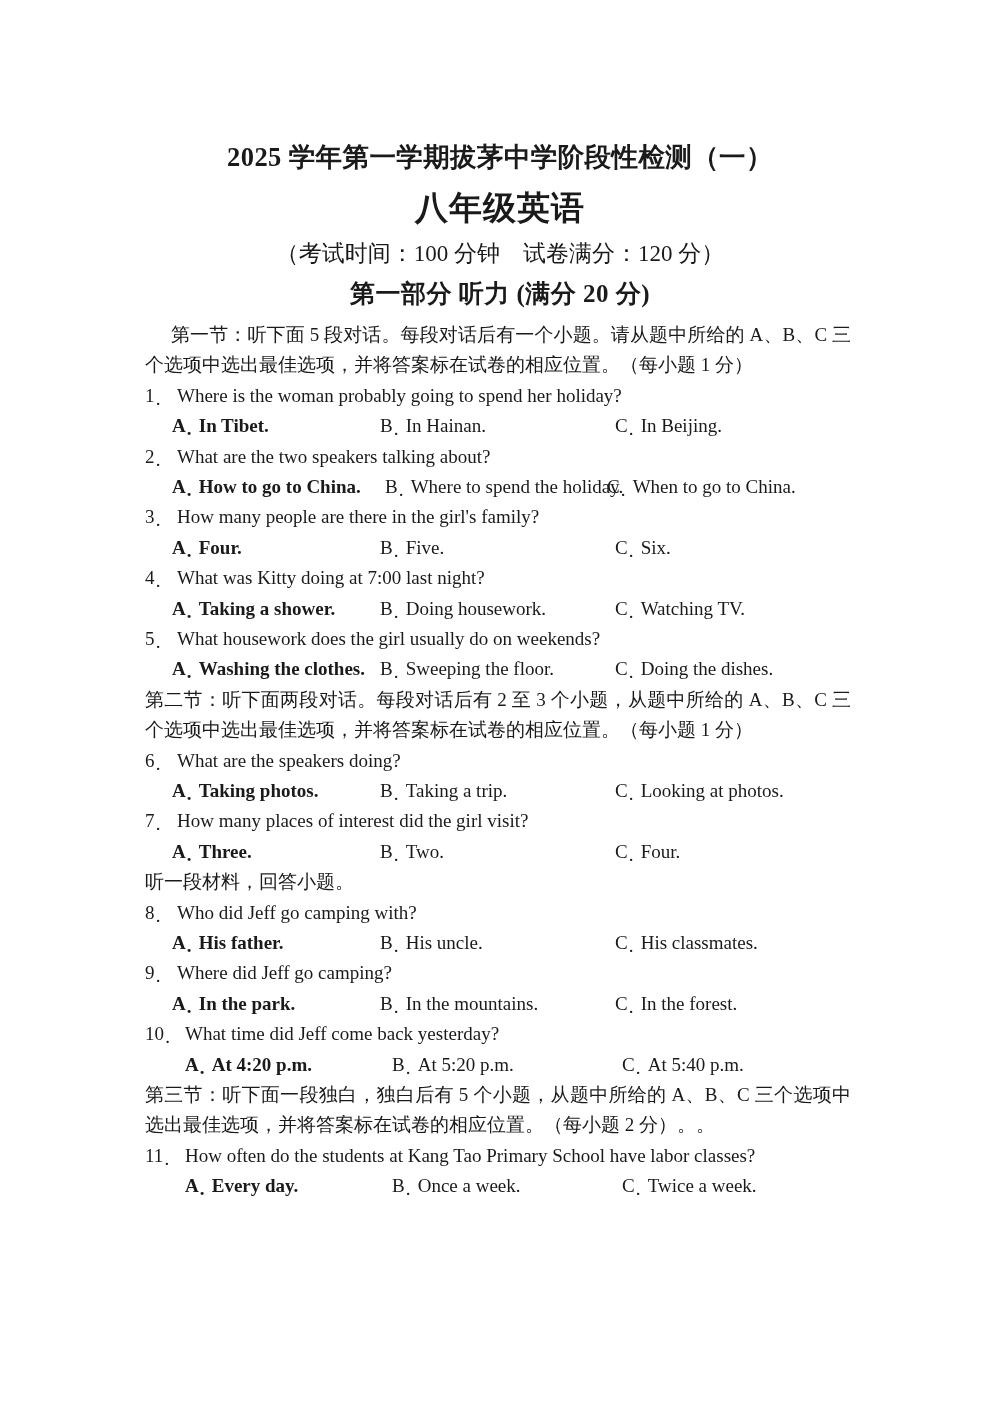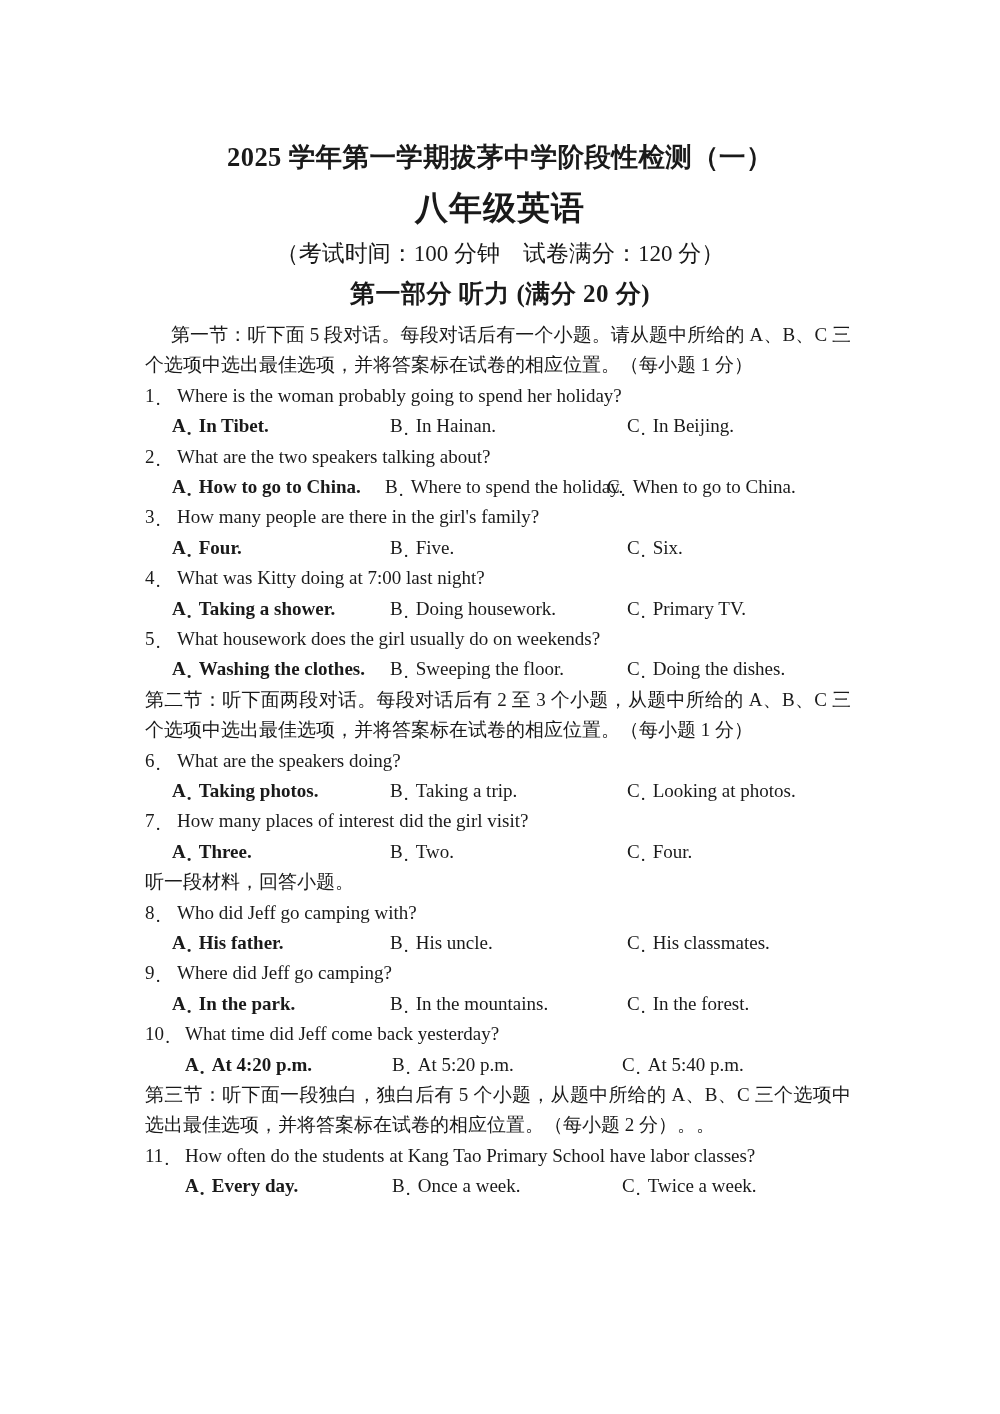--- a/index.html
+++ b/index.html
@@ -106,22 +106,22 @@
     position: relative;
     height: 30.4px;
     white-space: nowrap;
   }
   .opt {
     position: absolute;
     top: 0;
     white-space: nowrap;
   }
   .opt.a { left: 27px; font-weight: bold; }
-  .opt.b { left: 245px; }
-  .opt.c { left: 482px; }
+  .opt.b { left: 235px; }
+  .opt.c { left: 470px; }
 
   
   .opts.shift .opt.a { left: 40px; }
   .opts.shift .opt.b { left: 247px; }
   .opts.shift .opt.c { left: 477px; }
 
   
   .opts.tight .opt.a { left: 27px; }
   .opts.tight .opt.b { left: 240px; }
   .opts.tight .opt.c { left: 462px; }
@@ -179,21 +179,21 @@
       <span class="opt b"><span>B</span><span class="dot"></span><span class="sp"></span><span>Five.</span></span>
       <span class="opt c"><span>C</span><span class="dot"></span><span class="sp"></span><span>Six.</span></span>
     </div>
 
     <p class="qline">
       <span class="qnum"><span>4</span><span class="dot"></span></span><span class="sp"></span><span>What was Kitty doing at 7:00 last night?</span>
     </p>
     <div class="opts">
       <span class="opt a"><span>A</span><span class="dot"></span><span class="sp"></span><span>Taking a shower.</span></span>
       <span class="opt b"><span>B</span><span class="dot"></span><span class="sp"></span><span>Doing housework.</span></span>
-      <span class="opt c"><span>C</span><span class="dot"></span><span class="sp"></span><span>Primary TV.</span></span>
+      <span class="opt c"><span>C</span><span class="dot"></span><span class="sp"></span><span>Watching TV.</span></span>
     </div>
 
     <p class="qline">
       <span class="qnum"><span>5</span><span class="dot"></span></span><span class="sp"></span><span>What housework does the girl usually do on weekends?</span>
     </p>
     <div class="opts">
       <span class="opt a"><span>A</span><span class="dot"></span><span class="sp"></span><span>Washing the clothes.</span></span>
       <span class="opt b"><span>B</span><span class="dot"></span><span class="sp"></span><span>Sweeping the floor.</span></span>
       <span class="opt c"><span>C</span><span class="dot"></span><span class="sp"></span><span>Doing the dishes.</span></span>
     </div>

